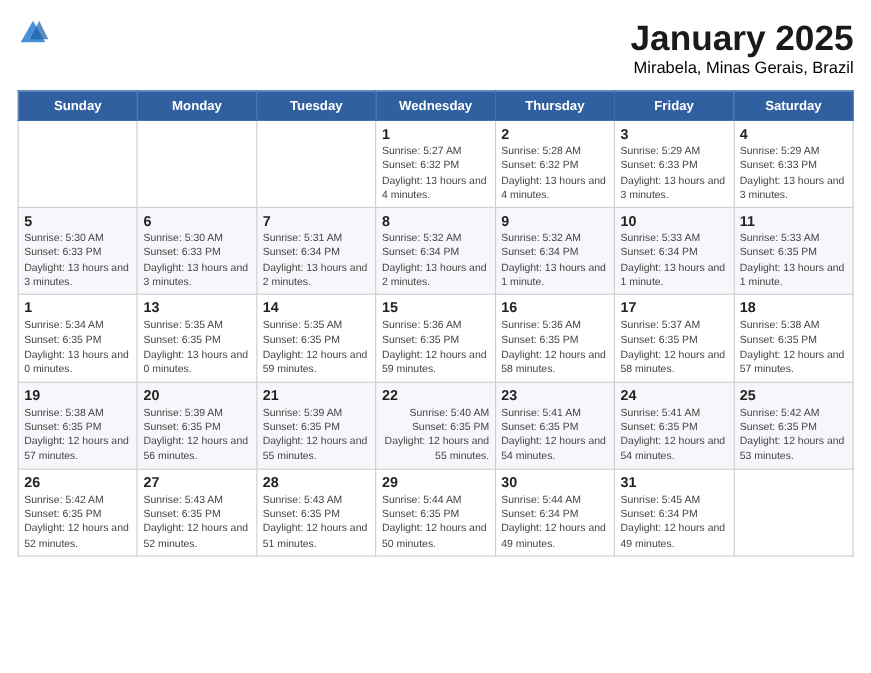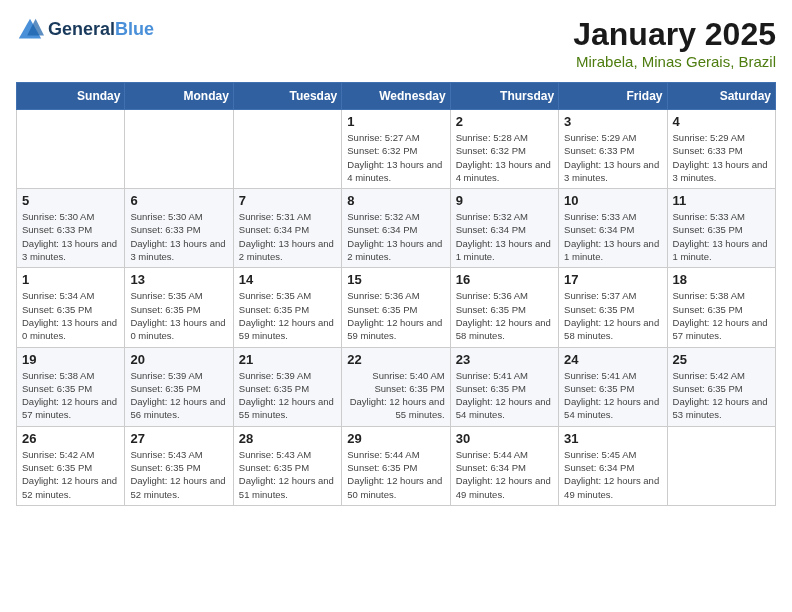--- a/index.html
+++ b/index.html
@@ -37,34 +37,34 @@
     .title-block {
       text-align: right;
     }
     .month-title {
       font-size: 32px;
       font-weight: bold;
       color: #1a1a1a;
     }
     .location {
       font-size: 15px;
-      color: #4d7c0f;
+      color: #000000;
     }
     .calendar {
       width: 100%;
       border-collapse: collapse;
       border: 1px solid #ccc;
     }
     .calendar th {
       background: #3060a0;
       color: #fff;
       font-size: 12px;
       font-weight: bold;
       padding: 6px 4px;
-      text-align: right;
+      text-align: center;
       border: 1px solid #4070b0;
     }
     .calendar td {
       vertical-align: top;
       border: 1px solid #ccc;
       padding: 4px 5px;
       font-size: 10px;
       color: #333;
       width: 108px;
       min-height: 80px;
@@ -89,23 +89,20 @@
   </style>
 </head>
 <body>
 
 <div class="header">
   <div class="logo">
     <svg class="logo-icon" viewBox="0 0 40 40">
       <polygon points="20,4 36,32 4,32" fill="#4a90d9"></polygon>
       <polygon points="28,4 40,28 16,28" fill="#1a5fa8" opacity="0.7"></polygon>
     </svg>
-    <div class="logo-text">
-      <div>General<span>Blue</span></div>
-    </div>
   </div>
   <div class="title-block">
     <div class="month-title">January 2025</div>
     <div class="location">Mirabela, Minas Gerais, Brazil</div>
   </div>
 </div>
 
 <table class="calendar">
   <thead>
     <tr>

